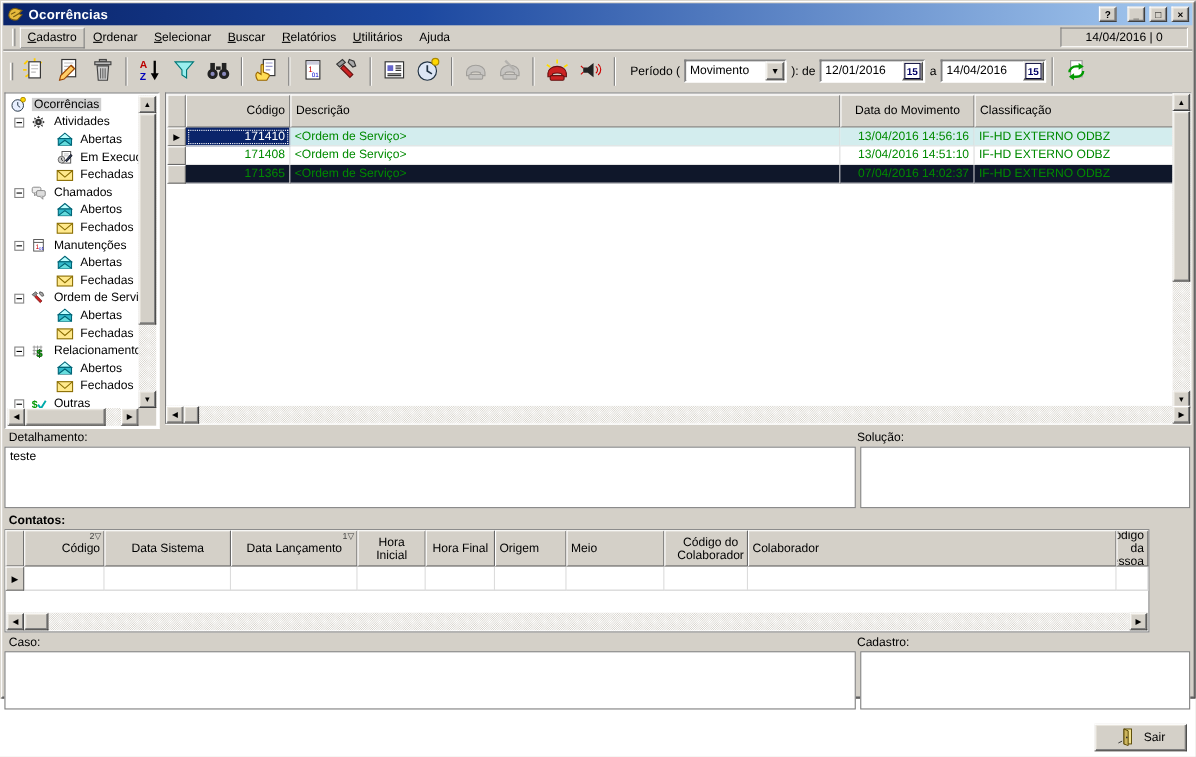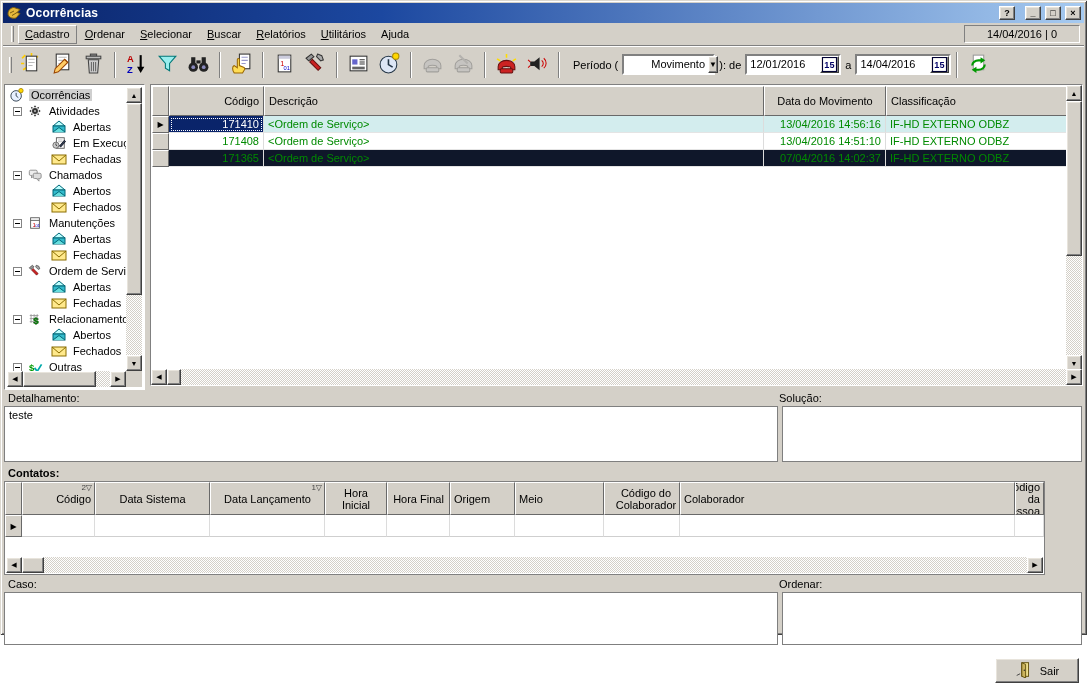--- a/index.html
+++ b/index.html
@@ -33,21 +33,21 @@
 
   
   .toolbar { position:absolute; left:3px; top:45px; right:3px; height:38px; display:flex; align-items:center;
     border-top:1px solid #808080; box-shadow:inset 0 1px #fff; padding-left:6px; }
   .tbtn { width:31px; height:30px; display:flex; align-items:center; justify-content:center; }
   .tbtn svg { width:23px; height:23px; }
   .tbtn.disabled { filter:grayscale(1) opacity(.55); }
   .tsep { width:0; height:26px; border-left:1px solid #808080; border-right:1px solid #fff; margin:0 5px; }
   .periodo { display:flex; align-items:center; gap:4px; margin-left:8px; }
   .combo { width:93px; height:21px; display:flex; align-items:stretch; }
-  .combo .cval { flex:1; padding:2px 3px; background:#fff;margin-left:24px; }
+  .combo .cval { flex:1; padding:2px 3px; background:#fff; }
   .cbtn { width:17px; display:flex; align-items:center; justify-content:center; font-size:8px; }
   .datefield { width:96px; height:21px; display:flex; align-items:stretch; }
   .datefield .dval { flex:1; padding:2px 3px; background:#fff; }
   .calbtn { width:19px; display:flex; align-items:center; justify-content:center; }
   .calbtn svg { width:15px; height:15px; }
 
   
   .tree-panel { position:absolute; left:4px; top:84px; width:141px; height:306px; background:#fff; }
   .tree-view { position:absolute; left:2px; top:2px; right:18px; bottom:18px; overflow:hidden; }
   .trow { height:16px; display:flex; align-items:center; white-space:nowrap; }
@@ -548,21 +548,21 @@
     <div class="ct-hsb">
       <div class="sb-track" style="position:absolute;inset:0;"></div>
       <div class="sb-btn" style="left:0;">◀</div>
       <div class="sb-thumb" style="left:16px;top:0;width:22px;height:16px;"></div>
       <div class="sb-btn" style="right:0;">▶</div>
     </div>
   </div>
 
   <div class="lab" style="left:8px;top:578px;">Caso:</div>
   <div class="memo" style="left:4px;top:592px;width:774px;height:53px;"></div>
-  <div class="lab" style="left:779px;top:578px;">Ordenar:</div>
+  <div class="lab" style="left:779px;top:578px;">Cadastro:</div>
   <div class="memo" style="left:782px;top:592px;width:300px;height:53px;"></div>
 
   <div class="sair-btn">
     <span id="door-icon"><svg viewBox="0 0 20 20">
           <rect x="8" y="2" width="8" height="16" fill="#efe08e" stroke="#554400"></rect>
           <path d="M8 2l4.5 2v16L8 18z" fill="#cbb45e" stroke="#554400"></path>
           <circle cx="11" cy="11" r="0.9" fill="#333"></circle>
           <path d="M2 17l4-2" stroke="#333" fill="none"></path>
         </svg></span>
     <span>Sair</span>

